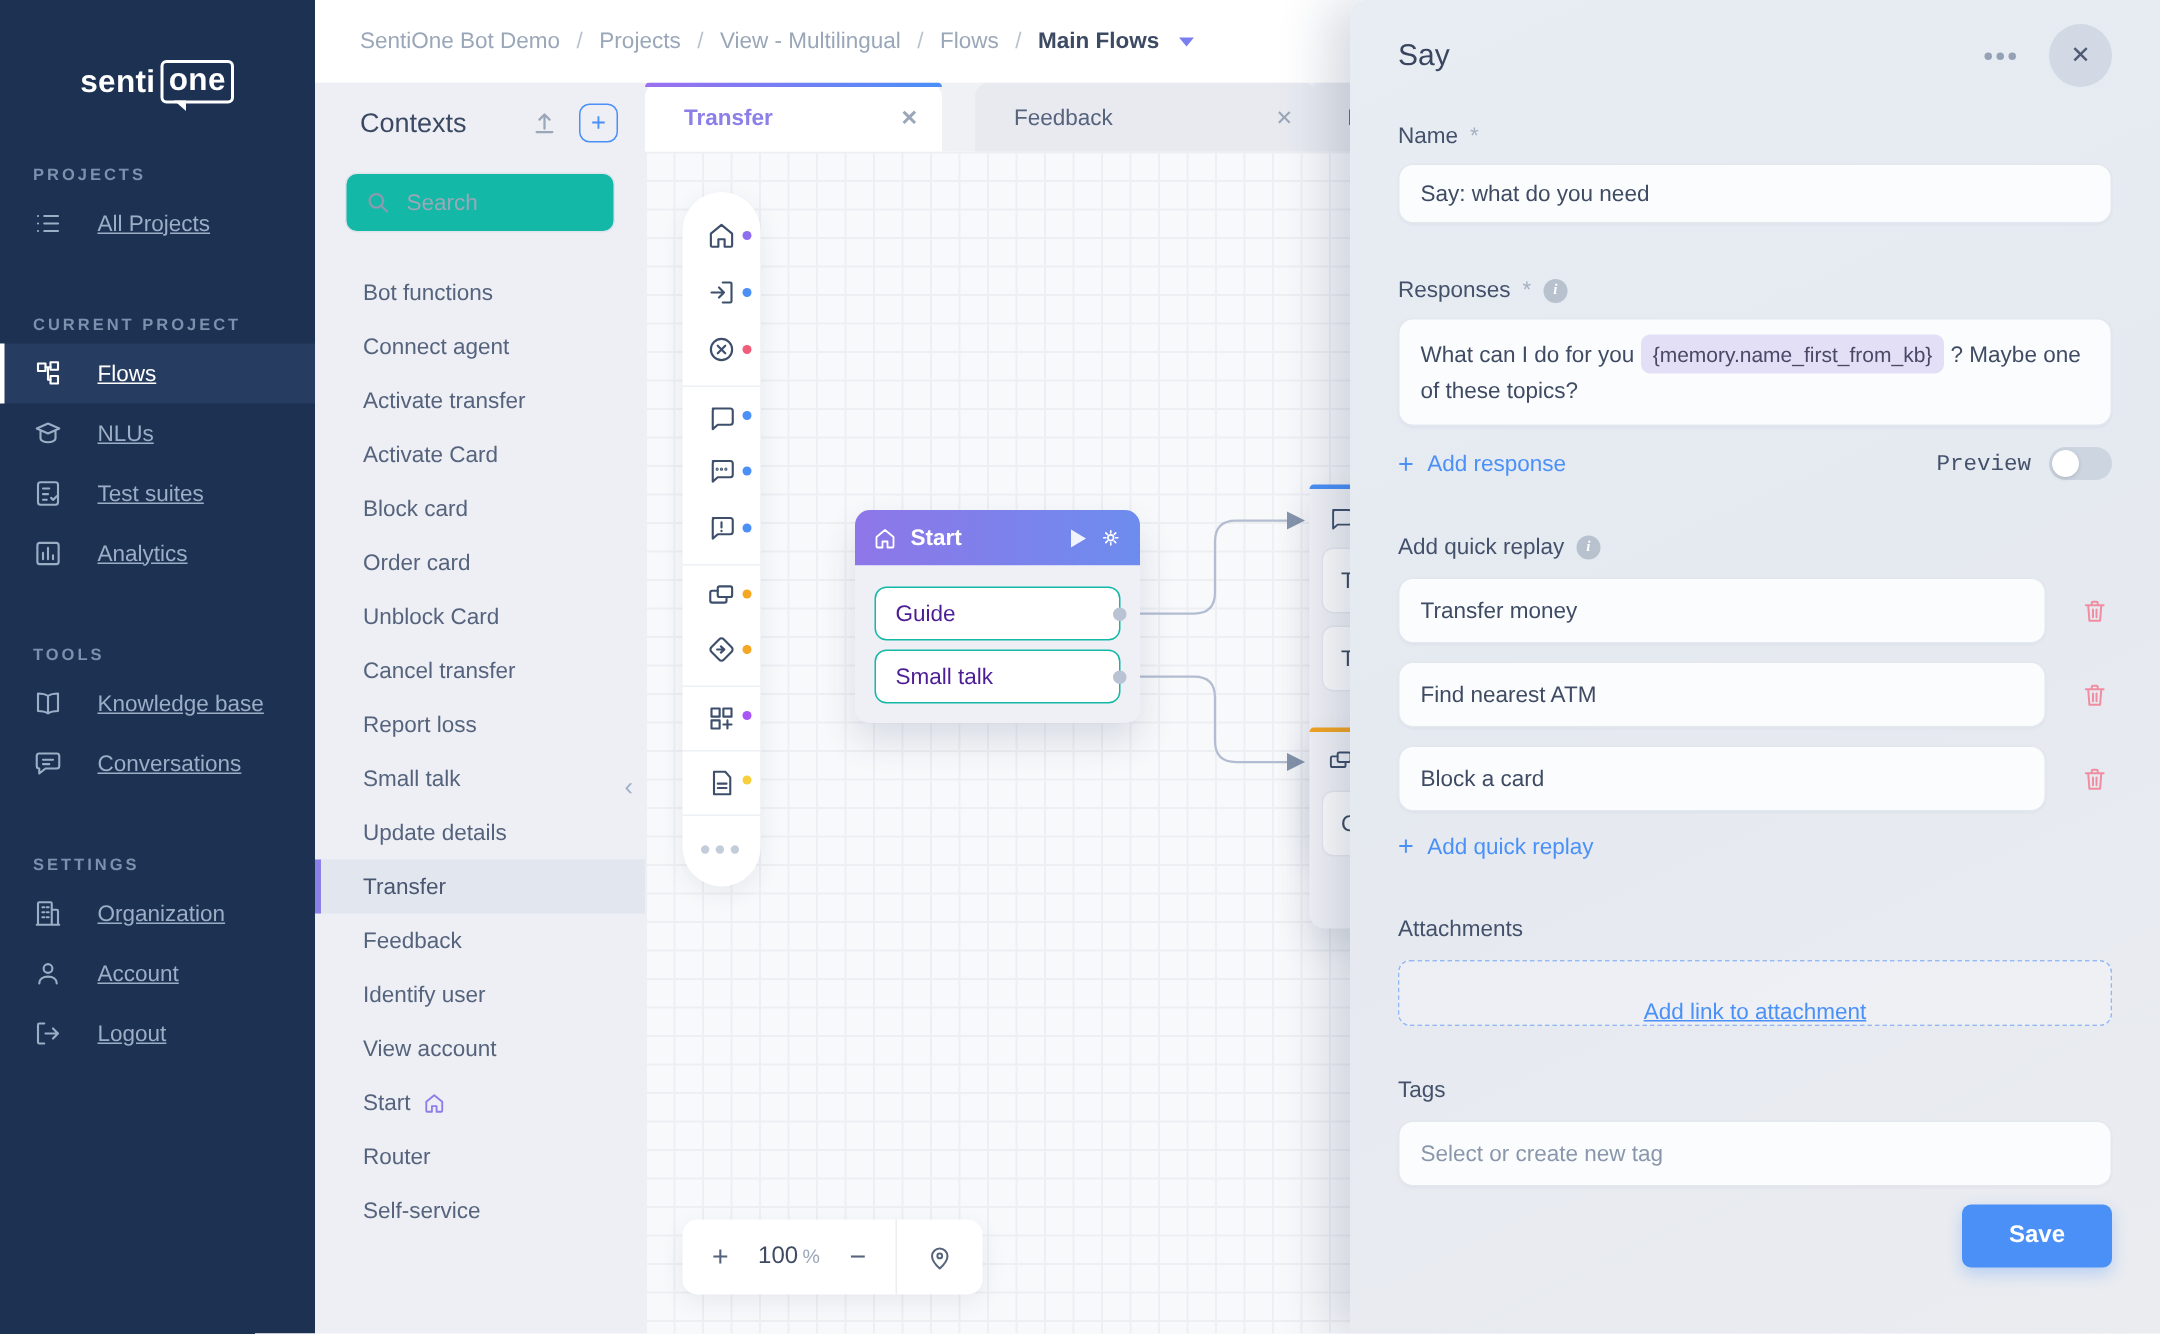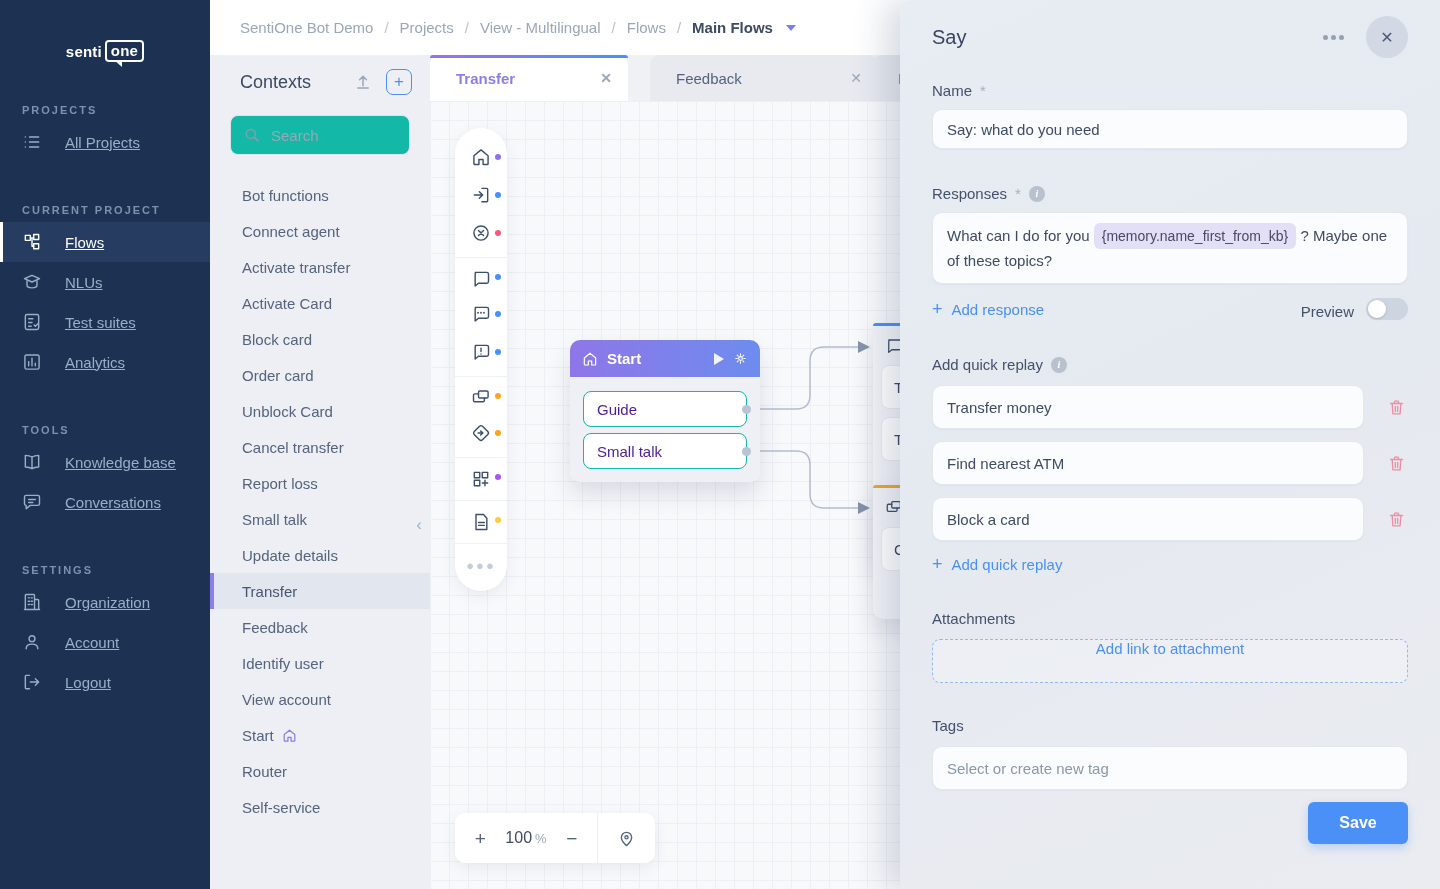--- a/index.html
+++ b/index.html
@@ -2,21 +2,21 @@
 <html><head>
 <meta charset="utf-8">
 <style>
   * { box-sizing: border-box; margin: 0; padding: 0; }
   html,body { width:1440px; height:889px; overflow:hidden; }
   body { font-family:"Liberation Sans", sans-serif; background:#f8f9fb; position:relative; color:#3f4b63; }
   svg { display:block; }
 
   
   .sidebar { position:absolute; left:0; top:0; width:210px; height:889px; background:#1d3253; z-index:5; }
-  .logo { display:flex; justify-content:center; align-items:center; padding-top:40px; gap:1px; color:#fff; font-size:15px; font-weight:700; letter-spacing:.2px; }
+  .logo { display:flex; justify-content:center; align-items:center; padding-top:40px; gap:1px; color:#fff; font-size:21px; font-weight:700; letter-spacing:.2px; }
   .logo .one { position:relative; border:2px solid #fff; border-radius:4px; padding:0 4px 1px; margin-left:2px; }
   .logo .one::after { content:''; position:absolute; left:7px; bottom:-7px; width:0; height:0; border-left:8px solid transparent; border-top:7px solid #fff; }
   .nav-section-title { margin:42px 0 6px 22px; font-size:11px; letter-spacing:2px; color:#7d90ad; font-weight:700; }
   .nav-item { position:relative; height:40px; display:flex; align-items:center; gap:23px; padding-left:22px; color:#9cadc6; font-size:15px; cursor:pointer;text-decoration:underline; }
   .nav-item svg { width:20px; height:20px; stroke:currentColor; fill:none; stroke-width:1.7; stroke-linecap:round; stroke-linejoin:round; flex:none; }
   .nav-item.active { background:#263c60; color:#fff; }
   .nav-item.active::before { content:''; position:absolute; left:0; top:0; width:3px; height:100%; background:#fff; }
 
   
   .topbar { position:absolute; left:210px; top:0; right:0; height:55px; background:#fff; z-index:3; display:flex; align-items:center; padding-left:30px; }
@@ -109,32 +109,32 @@
   .p-input { width:100%; height:40px; border:1px solid #e3e7ee; border-radius:10px; background:#fbfcfe; padding:0 14px; font-size:15px; color:#3f4b63; outline:none; font-family:Liberation Sans, sans-serif; box-shadow:0 1px 2px rgba(30,50,90,.04); }
   .p-input::placeholder { color:#8a97ab; }
   .lbl-name { margin-top:24px; }
   .inp-name { margin-top:10px; }
   .lbl-resp { margin-top:36px; }
   .resp-box { margin-top:10px; min-height:69px; border:1px solid #e3e7ee; border-radius:10px; background:#fbfcfe; padding:10px 14px; font-size:15px; line-height:24px; color:#3f4b63; box-shadow:0 1px 2px rgba(30,50,90,.04); }
   .chip { display:inline-block; background:#e3dff6; border-radius:6px; padding:1px 8px; color:#4a4866; font-size:14px; }
   .row-addresp { margin-top:14px; display:flex; align-items:center; }
   .blue-link { display:inline-flex; align-items:center; gap:9px; color:#4a90f7; font-size:15px; background:none; border:none; cursor:pointer; font-family:inherit; }
   .blue-link .plus { font-size:18px; line-height:1; }
-  .preview-wrap { margin-left:auto; display:flex; align-items:flex-end; gap:12px; }
+  .preview-wrap { margin-left:auto; display:flex; align-items:center; gap:12px;font-family:Liberation Mono, monospace; }
   .preview-lbl { font-size:15px; color:#44516b; }
   .toggle { width:42px; height:22px; border-radius:11px; background:#cdd5e0; position:relative; border:none; cursor:pointer; }
   .toggle .knob { position:absolute; left:2px; top:2px; width:18px; height:18px; border-radius:50%; background:#fff; box-shadow:0 1px 3px rgba(0,0,0,.15); }
   .lbl-qr { margin-top:36px; }
   .qr-row { margin-top:12px; display:flex; align-items:center; }
   .qr-row .p-input { height:44px; flex:1; }
   .trash-btn { width:44px; flex:none; background:none; border:none; cursor:pointer; color:#f08da0; display:flex; justify-content:flex-end; padding-right:2px; }
   .trash-btn svg { width:19px; height:19px; stroke:currentColor; fill:none; stroke-width:1.7; stroke-linecap:round; stroke-linejoin:round; }
   .link-qr { margin-top:14px; }
   .lbl-att { margin-top:36px; }
-  .dash-box { margin-top:12px; height:44px; border:1.5px dashed #93b8f3; border-radius:8px; display:flex; align-items:flex-start; justify-content:center; color:#4a90f7; font-size:15px; cursor:pointer; background:rgba(252,253,255,.3); }
+  .dash-box { margin-top:12px; height:44px; border:1.5px dashed #93b8f3; border-radius:8px; display:flex; align-items:flex-end; justify-content:center; color:#4a90f7; font-size:15px; cursor:pointer; background:rgba(252,253,255,.3);text-decoration:underline; }
   .lbl-tags { margin-top:34px; }
   .inp-tags { margin-top:12px; height:44px; }
   .save-row { margin-top:12px; display:flex; justify-content:flex-end; }
   .save-btn { width:100px; height:42px; border:none; border-radius:6px; background:#4a90f7; color:#fff; font-size:16px; font-weight:700; cursor:pointer; font-family:inherit; box-shadow:0 4px 10px rgba(74,144,247,.3); }
 </style>
 </head>
 <body>
 
 <nav class="sidebar">
   <div class="logo">

